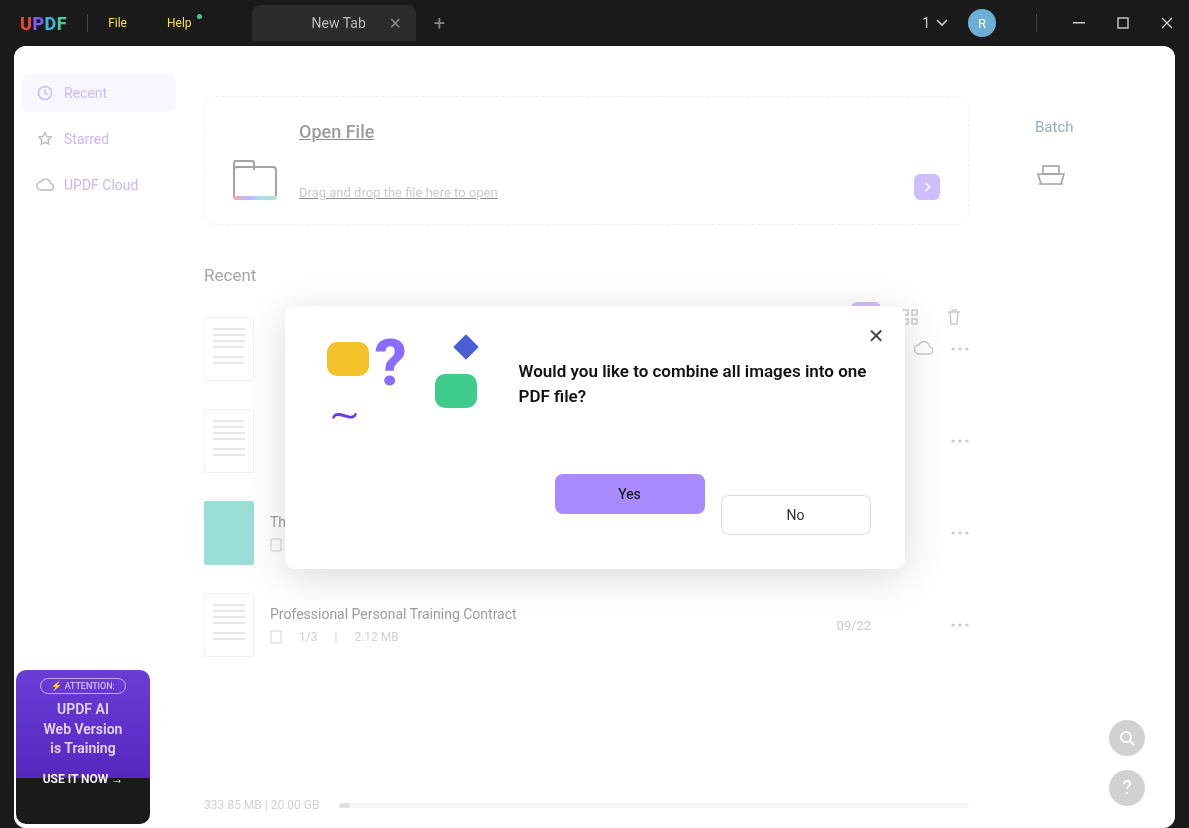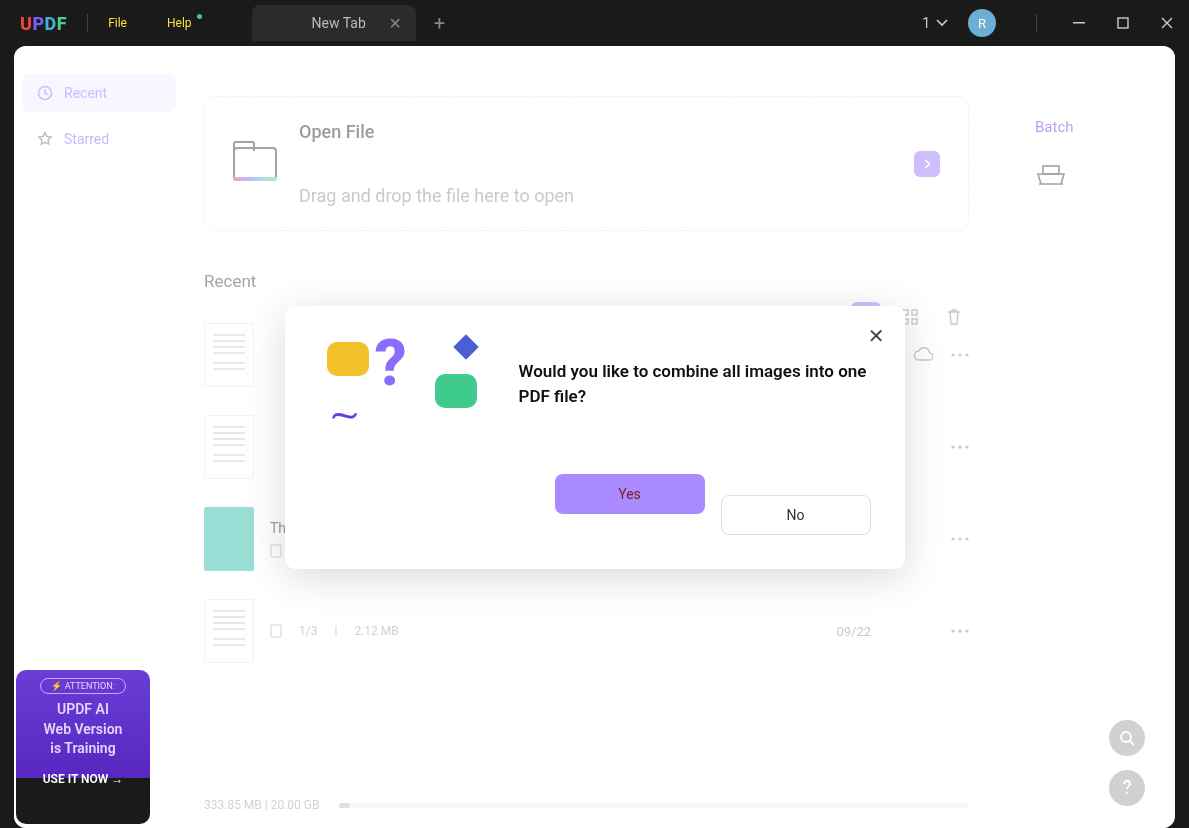--- a/index.html
+++ b/index.html
@@ -25,44 +25,44 @@
 .win-btn { width: 44px; height: 44px; display: flex; align-items: center; justify-content: center; color: #ccc; font-size: 14px; }
 
 
 .app-body { position: absolute; top: 46px; left: 14px; right: 14px; bottom: 0; background: #fff; border-radius: 12px; display: flex; overflow: hidden; }
 .app-body::before { content: ""; position: absolute; left: -6px; top: 42px; width: 6px; height: 6px; background: #8a6cff; border-radius: 50%; }
 .sidebar { width: 170px; padding-top: 28px; }
 .nav-item { display: flex; align-items: center; padding: 10px 14px; margin: 0 8px 8px; border-radius: 8px; color: #8b5cf6; font-size: 14px; cursor: pointer; }
 .nav-item.active { background: #f0ecfc; color: #8a6cff; }
 .nav-item .icon { width: 18px; height: 18px; margin-right: 10px; display: flex; align-items: center; justify-content: center; }
 .main { flex: 1; padding: 50px 36px 0 20px; position: relative; overflow: hidden; }
-.open-zone { border: 1px dashed #ddd; border-radius: 12px; padding: 24px 28px; display: flex; align-items: center; }
+.open-zone { border: 1px dashed #ddd; border-radius: 12px; padding: 24px 28px; display: flex; align-items: flex-end; text-decoration: underline; }
 .folder-ico { width: 44px; height: 34px; border: 2px solid #333; border-radius: 4px; position: relative; margin-right: 22px; }
 .folder-ico::before { content: ""; position: absolute; top: -8px; left: -2px; width: 18px; height: 8px; border: 2px solid #333; border-bottom: none; border-radius: 3px 3px 0 0; }
 .folder-ico::after { content: ""; position: absolute; bottom: -2px; left: -2px; right: -2px; height: 4px; background: linear-gradient(90deg, #e8463a, #7b5cff, #3fb5d5, #4ecb8c); border-radius: 0 0 3px 3px; }
 .open-title { font-size: 18px; color: #222; font-weight: 500; margin-bottom: 4px; }
-.open-sub { font-size: 18px; color: #888; margin-top: 43px; }
+.open-sub { font-size: 13px; color: #888; margin-top: 43px; }
 .open-arrow { margin-left: auto; width: 26px; height: 26px; background: #9570ff; border-radius: 6px; color: #fff; display: flex; align-items: center; justify-content: center; font-size: 13px; }
 .section-title { font-size: 17px; color: #333; margin-top: 40px; margin-bottom: 8px; }
 .view-controls { position: absolute; right: 36px; top: 256px; display: flex; align-items: center; gap: 14px; }
 .view-btn { width: 30px; height: 30px; border-radius: 6px; display: flex; align-items: center; justify-content: center; color: #888; }
 .view-btn.active { background: #9570ff; color: #fff; }
 .file-list { margin-top: 18px; }
 .file-row { display: flex; align-items: center; padding: 14px 0; position: relative; }
 .thumb { width: 50px; height: 64px; background: #fff; border: 1px solid #e2e2e2; border-radius: 2px; margin-right: 16px; overflow: hidden; position: relative; }
 .thumb.doc::before { content: ""; position: absolute; top: 10px; left: 8px; right: 8px; height: 2px; background: #ccc; box-shadow: 0 6px 0 #ccc, 0 12px 0 #ccc, 0 18px 0 #ccc, 0 28px 0 #ccc, 0 34px 0 #ccc; }
 .thumb.book { background: #1fb5a5; border: none; }
 .thumb.book::after { content: ""; position: absolute; left: 4px; top: 4px; right: 4px; font-size: 6px; color: #fff; }
 .file-info { flex: 1; }
 .file-name { font-size: 14px; color: #222; margin-bottom: 8px; }
 .file-meta { font-size: 12px; color: #999; display: flex; align-items: center; gap: 17px; }
 .file-date { font-size: 13px; color: #888; margin-right: 80px; }
 .file-actions { display: flex; gap: 18px; align-items: center; color: #888; }
 .rightbar { width: 170px; padding: 72px 30px 0; }
-.rightbar-title { font-size: 15px; color: #6d28d9; margin-bottom: 28px; }
+.rightbar-title { font-size: 15px; color: #0c4a6e; margin-bottom: 28px; }
 .batch-ico { width: 28px; height: 22px; margin-left: 2px; }
 
 
 .promo { position: absolute; left: 16px; bottom: 4px; width: 134px; height: 154px; border-radius: 10px; overflow: hidden; background: linear-gradient(180deg, #6a3dd6 0%, #5628c0 70%, #1a1a1a 70%); color: #fff; text-align: center; }
 .promo-badge { display: inline-block; border: 1px solid #c9a9ff; border-radius: 10px; padding: 2px 10px; font-size: 9px; margin-top: 8px; color: #e4d5ff; }
 .promo-text { font-size: 14px; font-weight: 600; margin-top: 6px; line-height: 1.4; color: #e4d5ff; }
 .promo-btn { font-size: 12px; font-weight: 600; margin-top: 13px; color: #fff; }
 
 
 .storage { position: absolute; bottom: 16px; left: 0; right: 0; display: flex; align-items: center; padding: 0 36px 0 20px; font-size: 12px; color: #999; }
@@ -82,21 +82,21 @@
 .modal-illus { width: 170px; height: 100px; position: relative; flex-shrink: 0; }
 .modal-illus .q { font-size: 64px; color: #8a6cff; font-weight: 800; position: absolute; left: 56px; top: -8px; }
 .modal-illus .bubble { position: absolute; border-radius: 10px; }
 .modal-illus .b1 { width: 42px; height: 34px; background: #f3c22b; left: 8px; top: 8px; }
 .modal-illus .b2 { width: 42px; height: 34px; background: #3fcb8c; left: 116px; top: 40px; }
 .modal-illus .cube { width: 18px; height: 18px; background: #4a5fd6; position: absolute; left: 138px; top: 4px; transform: rotate(45deg); }
 .modal-illus .squiggle { position: absolute; left: 12px; top: 60px; font-size: 28px; color: #6a3dd6; font-weight: 900; }
 .modal-msg { font-size: 17px; font-weight: 600; color: #111; line-height: 1.45; }
 .modal-buttons { display: flex; gap: 16px; justify-content: flex-end; margin-top: 40px; }
 .btn { width: 150px; height: 40px; border-radius: 8px; font-size: 14px; display: flex; align-items: center; justify-content: center; cursor: pointer; }
-.btn-primary { background: #a98aff; color: #7f1d1d; }
+.btn-primary { background: #a98aff; color: #000000; }
 .btn-secondary { background: #fff; border: 1px solid #ddd; color: #333; margin-top: 21px; }
 
 svg { display: block; }
 </style>
 </head>
 <body>
 
 <div class="titlebar">
   <div class="logo"><span>U</span><span>P</span><span>D</span><span>F</span></div>
   <div class="divider-v"></div>
@@ -146,20 +146,28 @@
       <span>Recent</span>
     </div>
     <div class="nav-item">
       <span class="icon">
           <svg width="16" height="16" viewBox="0 0 16 16">
             <path d="M8 1.5l1.9 3.9 4.3.6-3.1 3 .7 4.2L8 11.3l-3.8 2 .7-4.3-3.1-3 4.3-.6z" stroke="#666" stroke-width="1.3" fill="none"></path>
           </svg>
         </span>
       <span>Starred</span>
     </div>
+    <div class="nav-item">
+      <span class="icon">
+          <svg width="18" height="14" viewBox="0 0 18 14">
+            <path d="M5 12a4 4 0 010-8 5 5 0 019.5 1.5A3 3 0 0114 12H5z" stroke="#666" stroke-width="1.3" fill="none"></path>
+          </svg>
+        </span>
+      <span>UPDF Cloud</span>
+    </div>
   </div>
 
   <div class="main">
     <div class="open-zone">
       <div class="folder-ico"></div>
       <div>
         <div class="open-title">Open File</div>
         <div class="open-sub">Drag and drop the file here to open</div>
       </div>
       <div class="open-arrow">
@@ -254,20 +262,21 @@
                 <circle cx="2" cy="2" r="1.6" fill="#888"></circle>
                 <circle cx="9" cy="2" r="1.6" fill="#888"></circle>
                 <circle cx="16" cy="2" r="1.6" fill="#888"></circle>
               </svg>
             </span>
         </div>
       </div>
       <div class="file-row">
         <div class="thumb doc"></div>
         <div class="file-info">
+          <div class="file-name">Professional Personal Training Contract</div>
           <div class="file-meta">
             <svg width="12" height="14" viewBox="0 0 12 14">
                 <rect x="1" y="1" width="10" height="12" rx="1" stroke="#999" fill="none"></rect>
               </svg>
             <span>1/3</span>
               <span>|</span>
               <span>2.12 MB</span>
           </div>
         </div>
         <div class="file-date">09/22</div>

